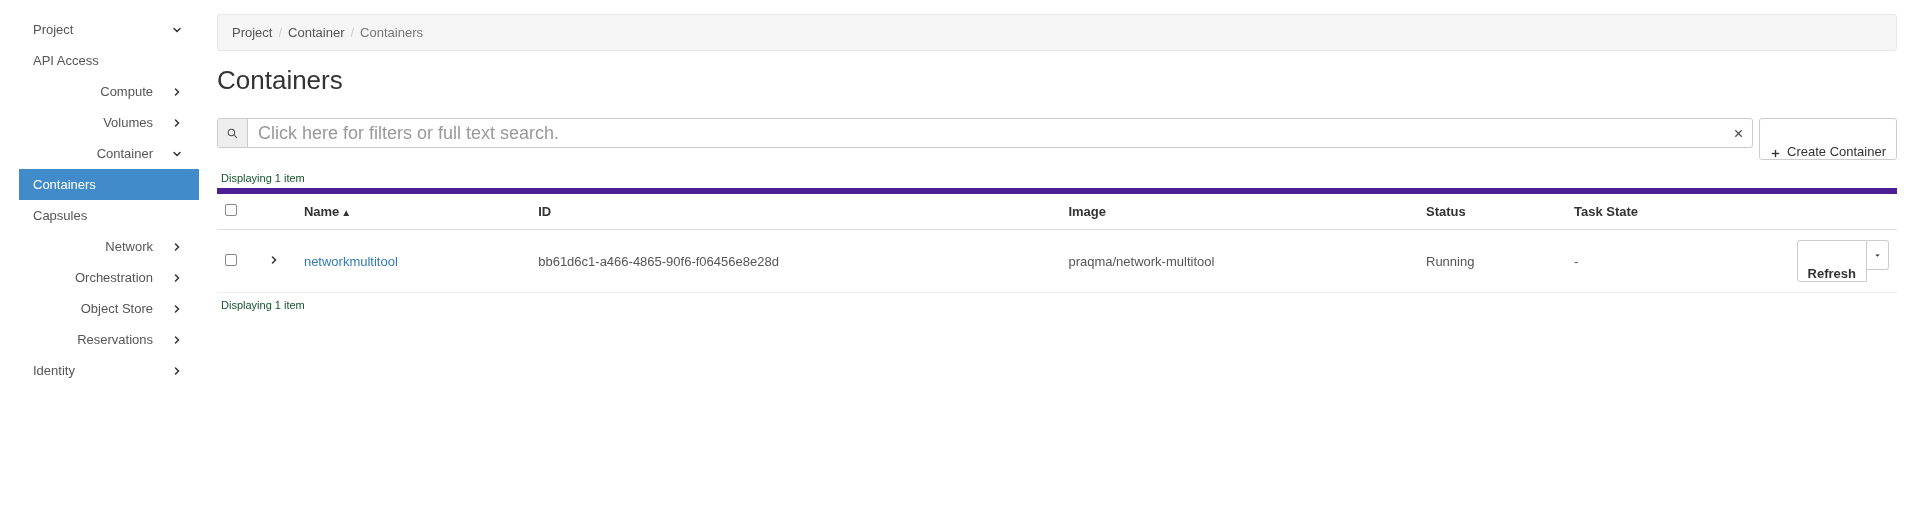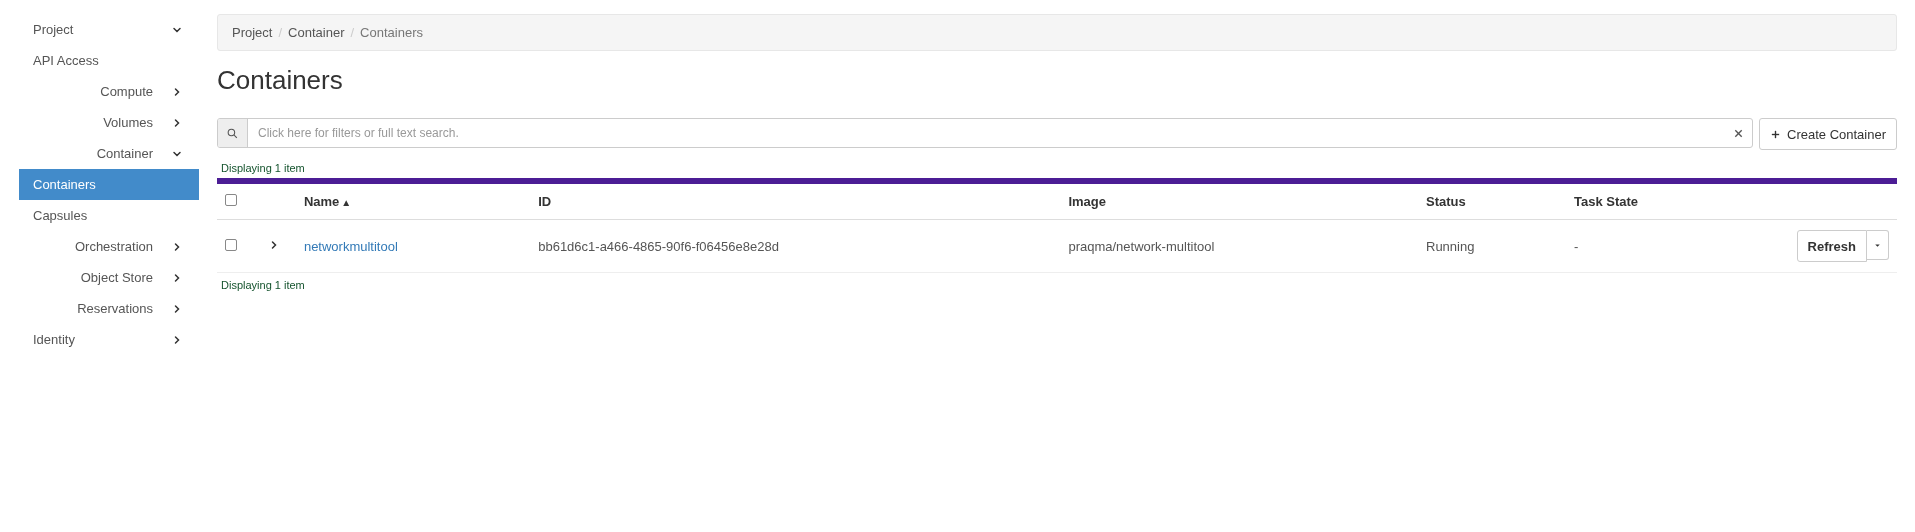--- a/index.html
+++ b/index.html
@@ -88,44 +88,44 @@
     justify-content: center;
     background: #eee;
     border-right: 1px solid #ccc;
     color: #555;
   }
   .searchbox input {
     flex: 1;
     border: none;
     outline: none;
     padding: 0 10px;
-    font-size: 12px;
+    font-size: 18px;
     color: #555;
     background: #fff;
   }
   .searchbox input::placeholder { color: #999; }
   .searchbox .clear-cell {
     width: 28px;
     display: flex;
     align-items: center;
     justify-content: center;
     color: #555;
     cursor: pointer;
     font-size: 14px;
   }
   .btn {
     display: inline-flex;
-    align-items: center;
+    align-items: flex-end;
     gap: 6px;
     border: 1px solid #ccc;
     background: #fff;
     color: #333;
     border-radius: 3px;
     padding: 0 10px;
-    height: 32px;
+    height: 42px;
     font-size: 13px;
     cursor: pointer;
   }
   .btn.danger {
     background: #d9534f;
     border-color: #d43f3a;
     color: #fff;
     opacity: 0.65;
   }
   .count-text {
@@ -241,20 +241,28 @@
     </div>
 
     <div class="nav-leaf active">
       <span>Containers</span>
     </div>
 
     <div class="nav-leaf">
       <span>Capsules</span>
     </div>
 
+    <div class="nav-item">
+      <span class="label">Network</span>
+      <span class="chev">
+        <svg width="12" height="12" viewBox="0 0 24 24">
+            <path d="M9 6l6 6-6 6" stroke="#333" stroke-width="3" fill="none" stroke-linecap="round"></path>
+          </svg>
+      </span>
+    </div>
 
     <div class="nav-item">
       <span class="label">Orchestration</span>
       <span class="chev">
         <svg width="12" height="12" viewBox="0 0 24 24">
             <path d="M9 6l6 6-6 6" stroke="#333" stroke-width="3" fill="none" stroke-linecap="round"></path>
           </svg>
       </span>
     </div>
 

